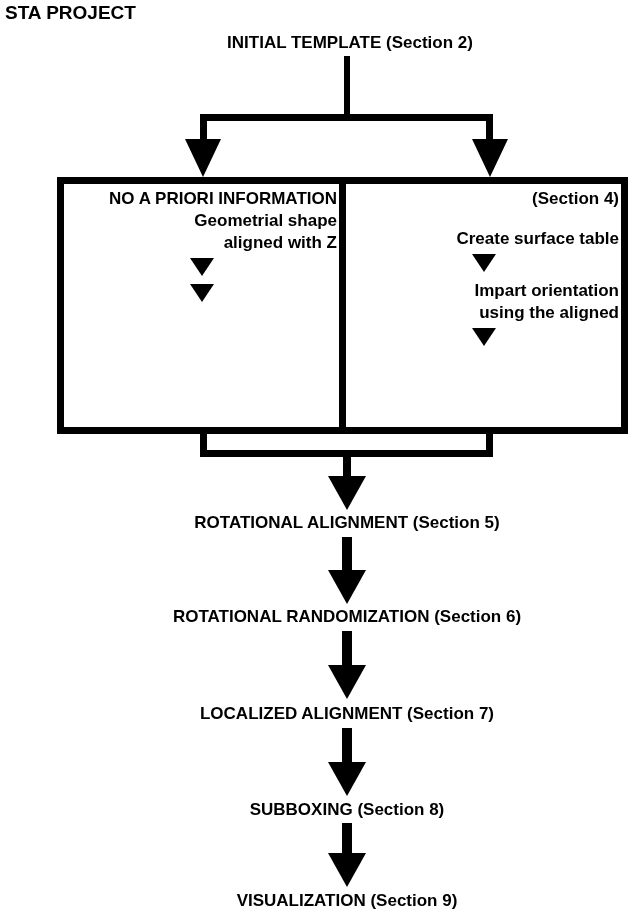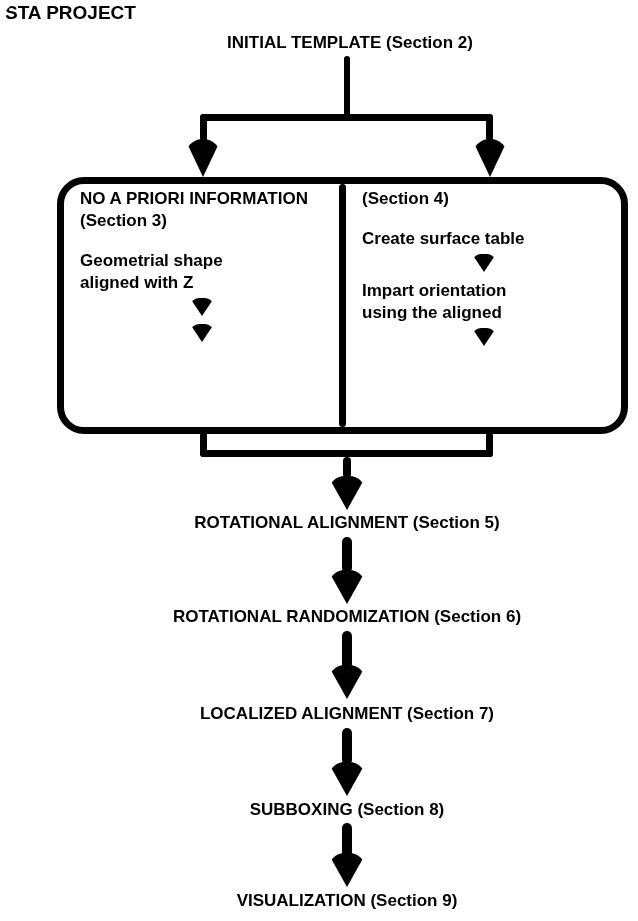--- a/index.html
+++ b/index.html
@@ -1,36 +1,36 @@
 <!DOCTYPE html>
 <html style="--ink: #000000; --bg: #ffffff;"><head>
 <meta charset="utf-8">
 <style>
   :root { --ink:#000000; --bg:#ffffff; }
-  * { box-sizing: border-box; border-radius: 27px; }
+  * { box-sizing: border-box; }
   html,body { margin:0; padding:0; background:#fff; }
   .canvas {
     position:relative; width:638px; height:921px;
     background:var(--bg); color:var(--ink);
     font-family:"Liberation Sans","DejaVu Sans",sans-serif;
     font-weight:bold; overflow:hidden;
   }
   .page-title { position:absolute; left:5px; top:2px; font-size:19px; line-height:22px; letter-spacing:0; }
   .flow-label { position:absolute; left:47px; width:600px; text-align:center; font-size:17px; line-height:21px; }
   .flow-label.initial { left:50px; }
   .ln { position:absolute; background:var(--ink); }
   .ah { position:absolute; width:0; height:0;
         border-left:19px solid transparent; border-right:19px solid transparent;
         border-top:34px solid var(--ink); }
   .ah.split { border-left-width:18px; border-right-width:18px; border-top-width:38px; }
   .branch-box {
     position:absolute; left:57px; top:177px; width:571px; height:257px;
     border:7px solid var(--ink); display:flex; background:var(--bg);
   }
-  .panel { flex:1; padding:4px 16px 0; text-align:left; font-size:17px; line-height:22px; }
+  .panel { flex:1; padding:4px 2px 0; text-align:right; font-size:17px; line-height:22px; }
   .panel-divider { width:7px; background:var(--ink); }
   .panel-section { margin-bottom:18px; }
   .step { white-space:pre-line; }
   .step-tri { width:0; height:0; margin:4px auto 8px;
               border-left:12px solid transparent; border-right:12px solid transparent;
               border-top:18px solid var(--ink); }
 </style>
 </head>
 <body>
 
@@ -43,21 +43,20 @@
   <div class="ln" style="left:344px; top:56px; width:6px; height:65px;"></div>
   <div class="ln" style="left:200px; top:114px; width:293px; height:7px;"></div>
   <div class="ln" style="left:200px; top:114px; width:7px; height:27px;"></div>
   <div class="ln" style="left:486px; top:114px; width:7px; height:27px;"></div>
   <div class="ah split" style="left:185px; top:139px;"></div>
   <div class="ah split" style="left:472px; top:139px;"></div>
 
   <div class="branch-box">
     <div class="panel">
       <div>NO A PRIORI INFORMATION</div>
-      <div class="panel-section">(Section 3)</div>
       <div class="step">Geometrial shape
 aligned with Z</div>
       <div class="step-tri"></div>
       <div class="step-tri"></div>
     </div>
     <div class="panel-divider"></div>
     <div class="panel">
       <div class="panel-section">(Section 4)</div>
       <div class="step">Create surface table</div>
       <div class="step-tri"></div>

